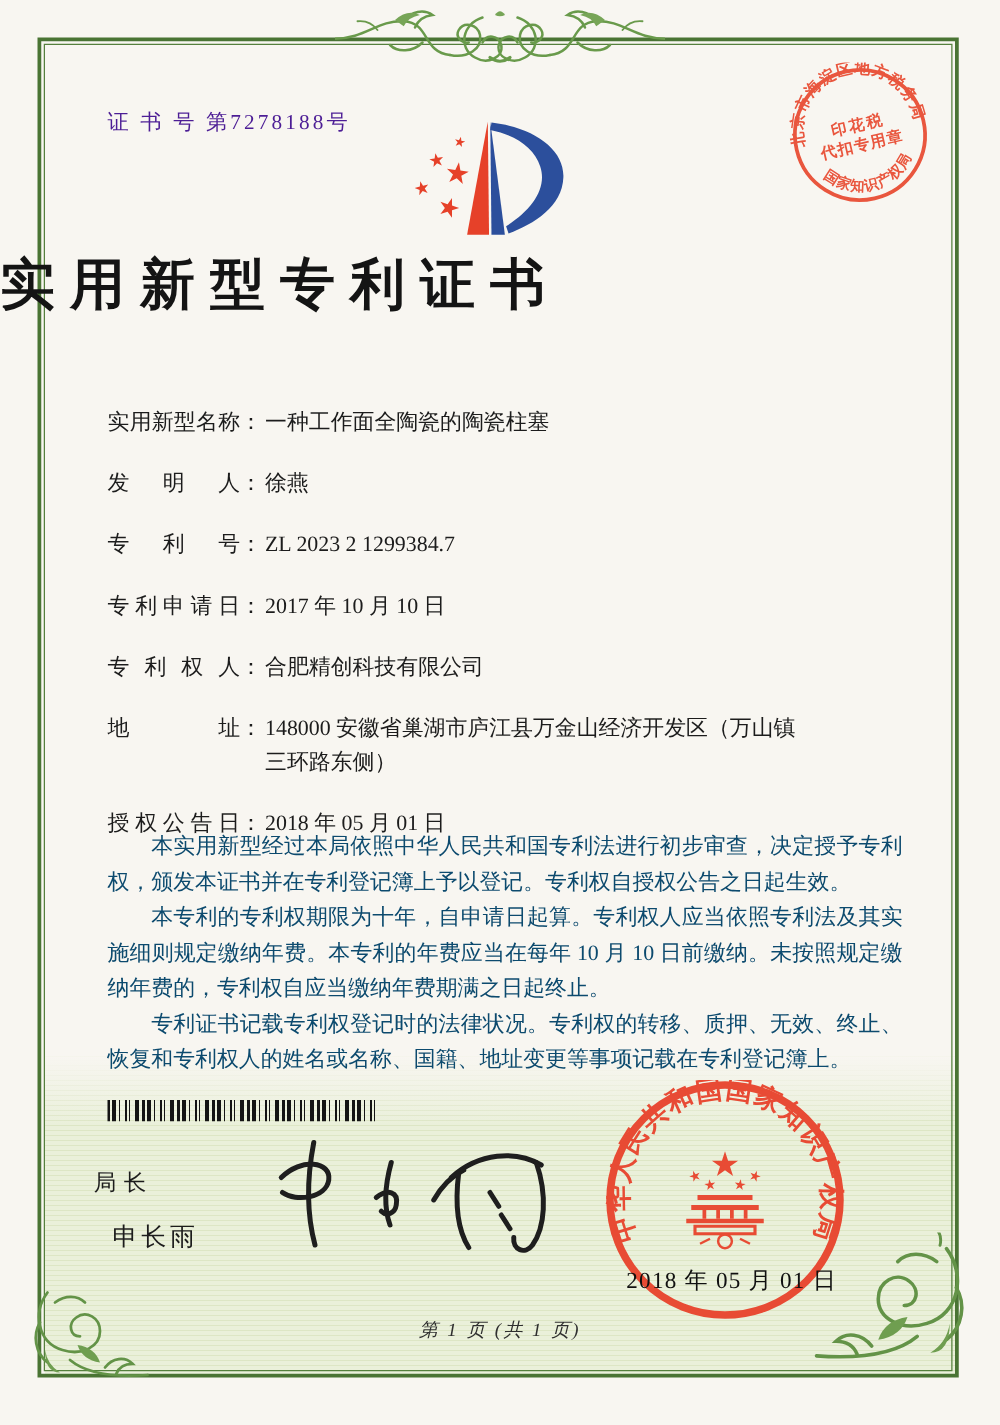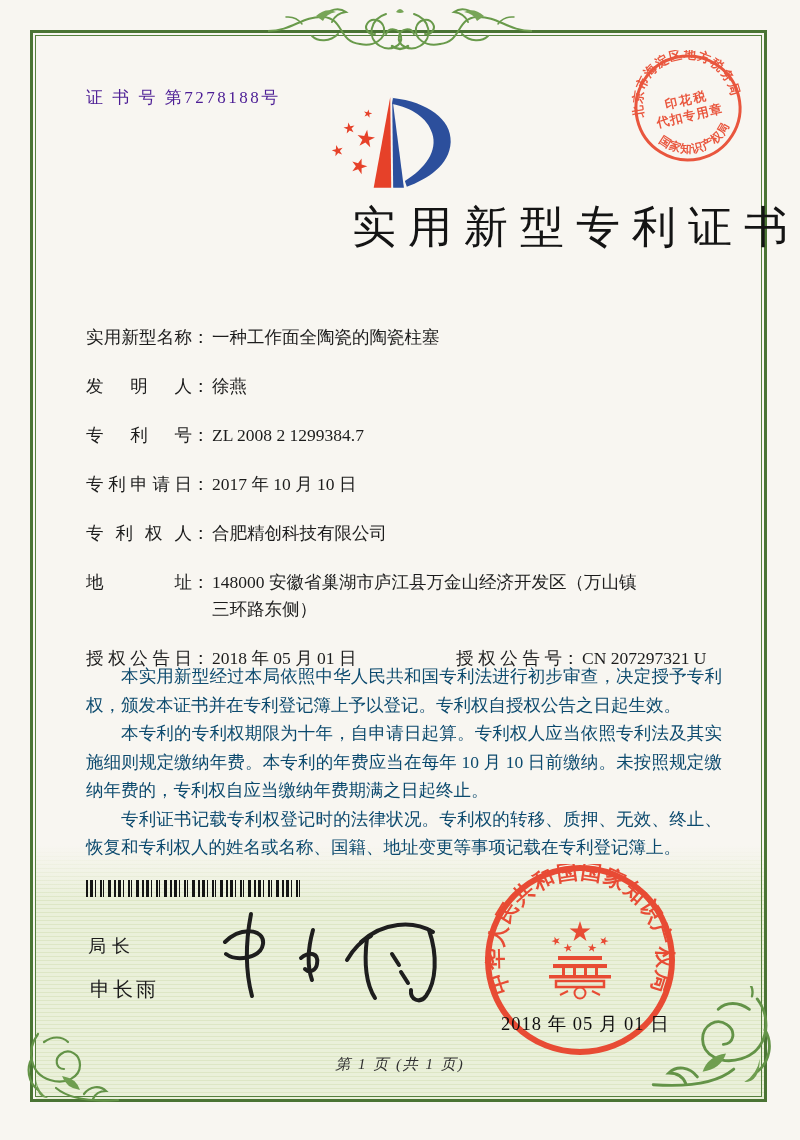--- a/index.html
+++ b/index.html
@@ -24,22 +24,22 @@
     border:3px solid #4a7434;
   }
   .frame-inner{position:absolute;inset:2px;border:1px solid #55803d;}
   .orn-top{left:268px;top:4px;width:264px;height:60px;z-index:3;}
   .orn-bl{left:22px;top:1030px;width:100px;height:82px;z-index:3;}
   .orn-br{left:648px;top:986px;width:130px;height:122px;z-index:3;transform:scaleX(-1);}
   
   .cert-no{left:86px;top:86px;z-index:4;font-size:17px;letter-spacing:2.5px;color:#4c1d95;}
   .logo{left:322px;top:84px;width:156px;height:112px;z-index:4;}
   .title{
-    left:0;top:198px;width:800px;z-index:4;text-align:right;
-    font-size:44px;font-weight:400;letter-spacing:12px;color:#141414;white-space:nowrap;
+    left:0;top:198px;width:800px;z-index:4;text-align:left;
+    font-size:44px;font-weight:700;letter-spacing:12px;color:#141414;white-space:nowrap;
   }
   
   .fields{left:86px;top:324px;width:636px;z-index:4;font-size:17.5px;}
   .frow{margin-bottom:22px;line-height:27px;}
   .flabel{
     display:inline-block;width:106px;vertical-align:top;
     text-align:justify;text-align-last:justify;
   }
   .fcolon{display:inline-block;width:20px;vertical-align:top;}
   .fvalue{display:inline-block;vertical-align:top;max-width:500px;}
@@ -56,21 +56,21 @@
   .barcode{
     left:86px;top:880px;width:214px;height:17px;z-index:4;
     background:repeating-linear-gradient(90deg,
       #141414 0 2px,rgba(0,0,0,0) 2px 4px,
       #141414 4px 7px,rgba(0,0,0,0) 7px 9px,
       #141414 9px 10px,rgba(0,0,0,0) 10px 14px,
       #141414 14px 16px,rgba(0,0,0,0) 16px 17px,
       #141414 17px 18px,rgba(0,0,0,0) 18px 22px,
       #141414 22px 25px,rgba(0,0,0,0) 25px 28px);
   }
-  .sig-title{left:88px;top:934px;z-index:4;font-size:18px;letter-spacing:6px;}
+  .sig-title{left:75px;top:934px;z-index:4;font-size:18px;letter-spacing:6px;}
   .sig-name{left:90px;top:976px;z-index:4;font-size:20px;letter-spacing:3px;}
   .signature-svg{left:195px;top:898px;width:265px;height:118px;z-index:5;}
   .seal-main{left:484px;top:864px;width:192px;height:192px;z-index:5;opacity:.95;}
   .seal-date{left:501px;top:1011px;z-index:6;font-size:18.5px;color:#101010;letter-spacing:1px;}
   .seal-tax{left:630px;top:50px;width:116px;height:116px;z-index:5;opacity:.92;}
   .footer{
     left:0;top:1055px;width:800px;z-index:4;text-align:center;
     font-size:15px;letter-spacing:2px;color:#2f2f2f;font-style:italic;
   }
 </style>
@@ -153,37 +153,34 @@
 <div class="abs title">实用新型专利证书</div>
 
 <div class="abs fields">
   <div class="frow">
     <span class="flabel">实用新型名称</span><span class="fcolon">：</span><span class="fvalue">一种工作面全陶瓷的陶瓷柱塞</span>
   </div>
   <div class="frow">
     <span class="flabel">发明人</span><span class="fcolon">：</span><span class="fvalue">徐燕</span>
   </div>
   <div class="frow">
-    <span class="flabel">专利号</span><span class="fcolon">：</span><span class="fvalue">ZL 2008 2 1299384.7</span>
+    <span class="flabel">专利号</span><span class="fcolon">：</span><span class="fvalue">ZL 2023 2 1299384.7</span>
   </div>
   <div class="frow">
     <span class="flabel">专利申请日</span><span class="fcolon">：</span><span class="fvalue">2017 年 10 月 10 日</span>
   </div>
   <div class="frow">
     <span class="flabel">专利权人</span><span class="fcolon">：</span><span class="fvalue">合肥精创科技有限公司</span>
   </div>
   <div class="frow">
     <span class="flabel">地址</span><span class="fcolon">：</span><span class="fvalue"><span class="vline">148000 安徽省巢湖市庐江县万金山经济开发区（万山镇</span><span class="vline">三环路东侧）</span></span>
   </div>
   <div class="frow frow-grant">
     <div class="grant-left">
       <span class="flabel">授权公告日</span><span class="fcolon">：</span><span class="fvalue">2018 年 05 月 01 日</span>
-    </div>
-    <div class="grant-right">
-      <span class="flabel">授权公告号</span><span class="fcolon">：</span><span class="fvalue">CN 207297321 U</span>
     </div>
   </div>
 </div>
 
 <div class="abs body-text">
   <p>本实用新型经过本局依照中华人民共和国专利法进行初步审查，决定授予专利权，颁发本证书并在专利登记簿上予以登记。专利权自授权公告之日起生效。</p>
   <p>本专利的专利权期限为十年，自申请日起算。专利权人应当依照专利法及其实施细则规定缴纳年费。本专利的年费应当在每年 10 月 10 日前缴纳。未按照规定缴纳年费的，专利权自应当缴纳年费期满之日起终止。</p>
   <p>专利证书记载专利权登记时的法律状况。专利权的转移、质押、无效、终止、恢复和专利权人的姓名或名称、国籍、地址变更等事项记载在专利登记簿上。</p>
 </div>
 

